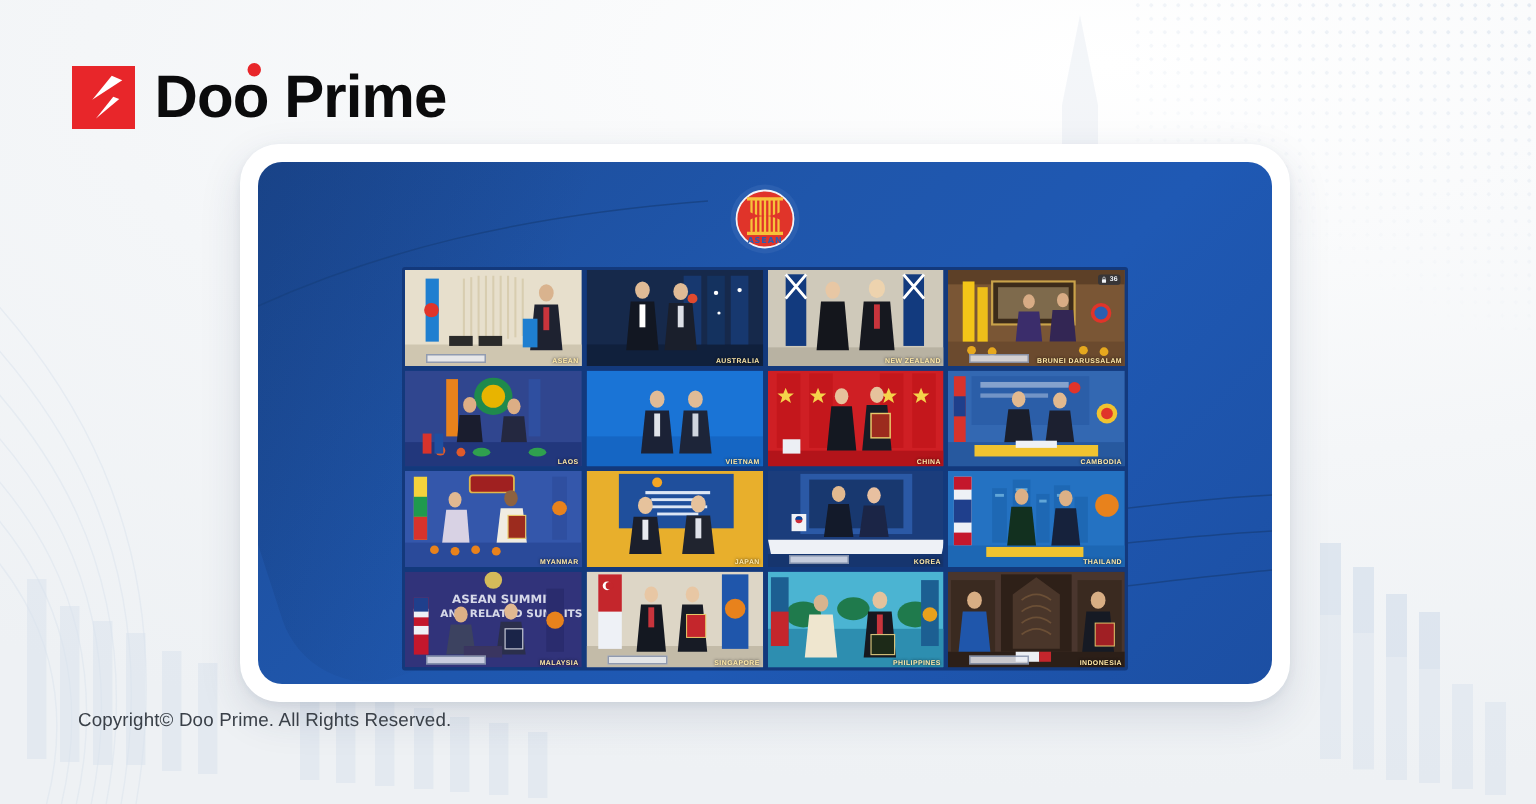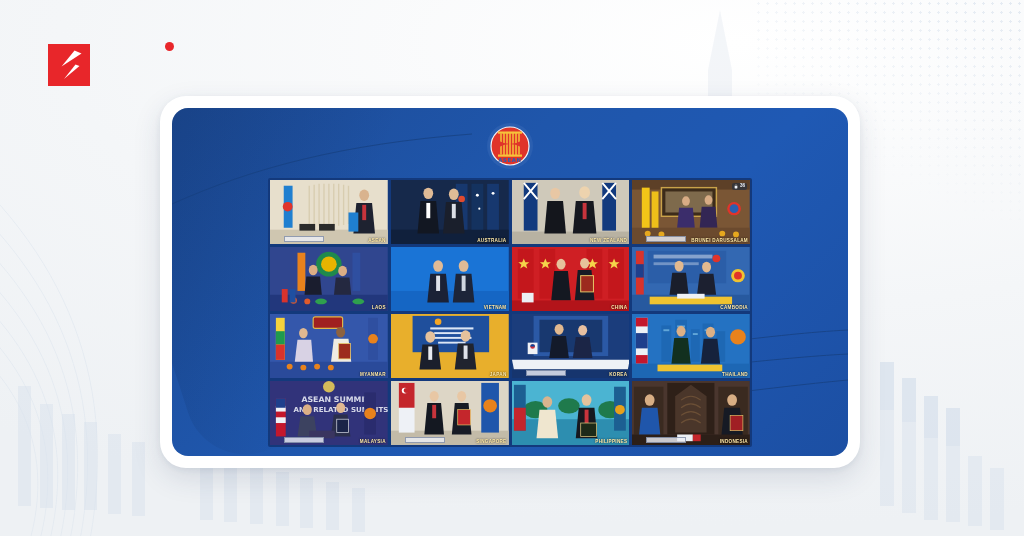--- a/index.html
+++ b/index.html
@@ -296,20 +296,21 @@
   </div>
 
   <div class="brand">
     <div class="brand-mark">
       <svg viewBox="0 0 42 42" aria-hidden="true">
         <rect x="0" y="0" width="42" height="42" fill="#e8262a"></rect>
         <path d="M26.5 6.5 L33.5 9.5 L13.5 22.5 Z" fill="#ffffff"></path>
         <path d="M27.5 20.5 L31.5 22.0 L16.0 35.0 Z" fill="#ffffff"></path>
       </svg>
     </div>
+    <div class="brand-name">Doo Prime</div>
     <span class="brand-dot"></span>
   </div>
 
   <div class="frame">
     <div class="stage">
       <div class="stage-sheen"></div>
 
       <div class="stage-lines">
         <svg viewBox="0 0 676 348" preserveAspectRatio="none">
           <g fill="none" stroke="#17407f" stroke-width="1" opacity=".75">
@@ -755,14 +756,15 @@
             </svg>
           </div>
           <div class="tile-nameplate"></div>
           <div class="tile-label">INDONESIA</div>
         </div>
 
       </div>
     </div>
   </div>
 
+  <div class="copyright">Copyright© Doo Prime. All Rights Reserved.</div>
 
 </div>
 
 </body></html>

